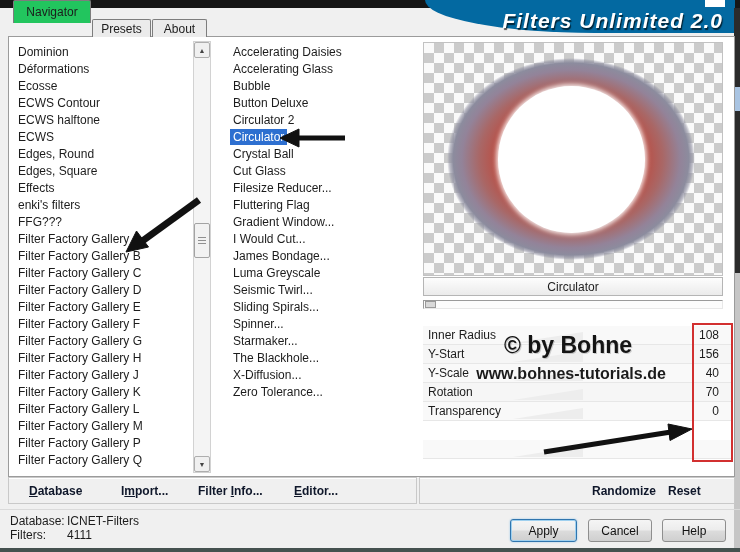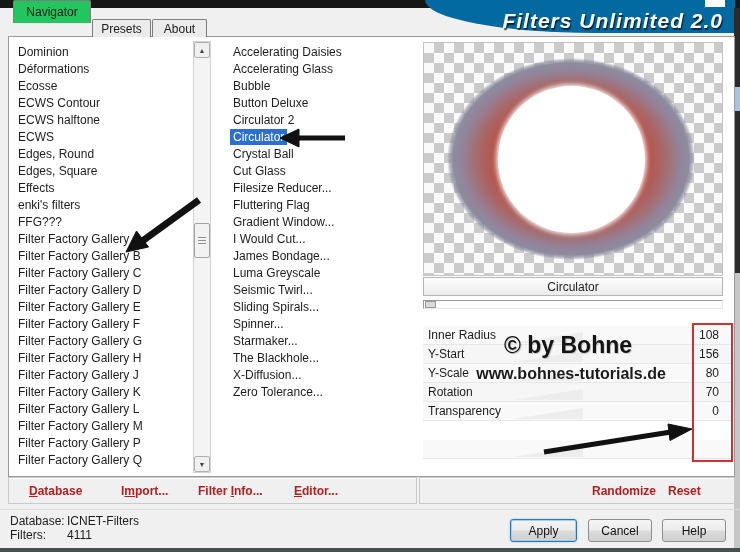--- a/index.html
+++ b/index.html
@@ -90,21 +90,21 @@
   .wm1 { position:absolute; left:568px; top:332px; transform:translateX(-50%);
          font-size:23px; font-weight:bold; color:#141414; z-index:20; white-space:nowrap;
          text-shadow:1px 1px 0 rgba(120,120,120,0.35); }
   .wm2 { position:absolute; left:571px; top:365px; transform:translateX(-50%);
          font-size:16px; font-weight:bold; color:#1b1b1b; z-index:20; white-space:nowrap; }
   
   .cmdbar { position:absolute; top:477px; height:27px; background:#f0f0f0;
             border:1px solid #c9c9c9; box-shadow:inset 0 1px 0 #ffffff; }
   .cmdbar.left { left:8px; width:409px; }
   .cmdbar.right { left:419px; width:316px; }
-  .menu-item { position:absolute; top:6px; font-weight:bold; color:#b91c1c; white-space:nowrap; }
+  .menu-item { position:absolute; top:6px; font-weight:bold; color:#0f172a; white-space:nowrap; }
   .menu-item .key { text-decoration:underline; }
   .divline { position:absolute; left:0; top:509px; width:740px; height:1px; background:#dadada; }
   
   .status-label { position:absolute; left:10px; width:56px; }
   .status-value { position:absolute; left:67px; }
   .btn3d { position:absolute; top:519px; height:23px; border-radius:3px;
            background:linear-gradient(#f5f5f5 0%,#ececec 48%,#dcdcdc 52%,#cfcfcf 100%);
            border:1px solid #8e8e8e; display:flex; align-items:center; justify-content:center;
            font-size:12px; color:#111; }
   .btn3d.apply { left:510px; width:67px; border:1px solid #3075ae;
@@ -220,21 +220,21 @@
   <div class="prow">
       <span class="plabel">Inner Radius</span>
       <span class="pvalue">108</span>
     </div>
       <div class="prow">
       <span class="plabel">Y-Start</span>
       <span class="pvalue">156</span>
     </div>
       <div class="prow">
       <span class="plabel">Y-Scale</span>
-      <span class="pvalue">80</span>
+      <span class="pvalue">40</span>
     </div>
       <div class="prow">
       <span class="plabel">Rotation</span>
       <span class="pvalue">70</span>
     </div>
       <div class="prow">
       <span class="plabel">Transparency</span>
       <span class="pvalue">0</span>
     </div>
     </div>

